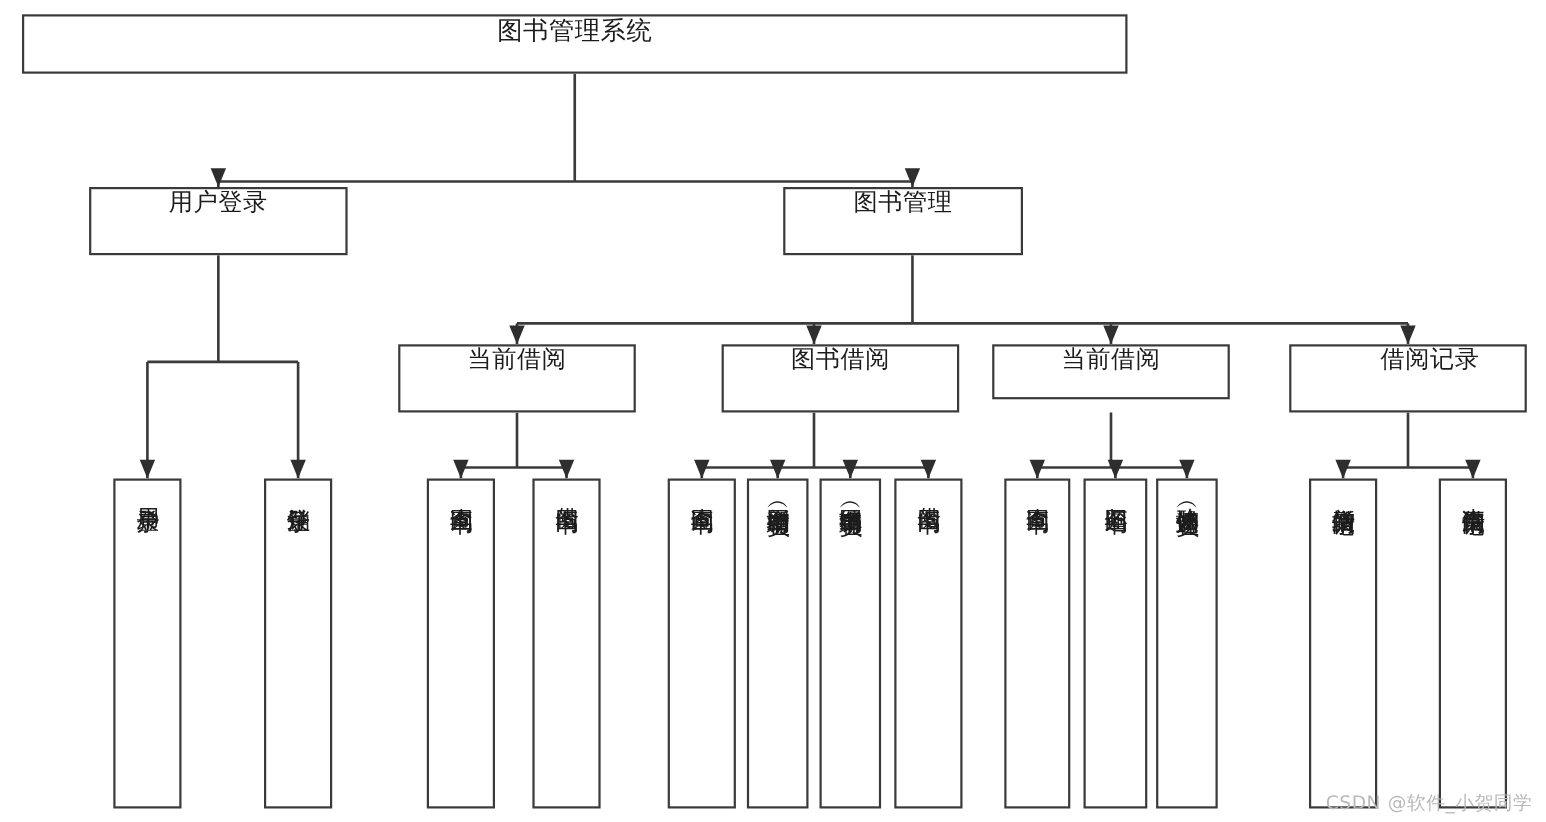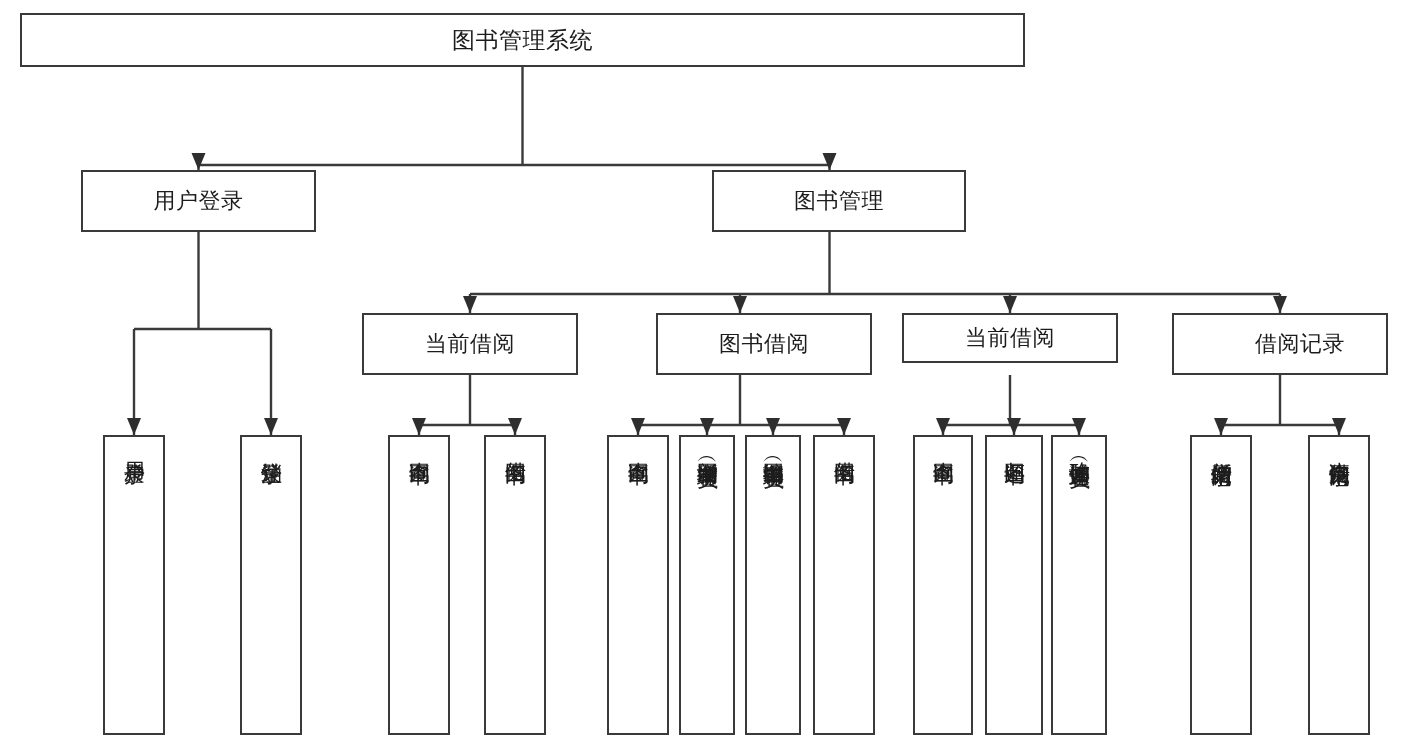--- a/index.html
+++ b/index.html
@@ -20,21 +20,21 @@
     left: 0; top: 0;
     width: 1405px;
     height: 747px;
   }
   .node {
     position: absolute;
     box-sizing: border-box;
     background: #ffffff;
     border: 2px solid #3a3a3a;
     display: flex;
-    align-items: center;
+    align-items: flex-start;
     justify-content: center;
     color: #1c1c1c;
   }
   .node-label {
     display: block;
     text-align: center;
     line-height: 1.14;
     white-space: nowrap;
     color: #1c1c1c;
   }
@@ -140,21 +140,21 @@
       <line x1="1339" y1="425" x2="1339" y2="435" class="conn" stroke="#3a3a3a"></line>
       <polygon points="1332,418 1346,418 1339,435" class="arrow-head"></polygon>
     </svg>
   <div id="node-layer">
       <div class="node horiz root" style="left: 20px; top: 13px; width: 1005px; height: 54px; border-color: rgb(58, 58, 58); background: rgb(255, 255, 255);">
         <span class="node-label">图书管理系统</span>
       </div>
       <div class="node horiz" style="left: 81px; top: 170px; width: 235px; height: 62px; border-color: rgb(58, 58, 58); background: rgb(255, 255, 255);">
         <span class="node-label">用户登录</span>
       </div>
-      <div class="node horiz" style="left: 712px; top: 170px; width: 254px; height: 62px; border-color: rgb(58, 58, 58); background: rgb(255, 255, 255);">
+      <div class="node horiz" style="left: 712px; top: 170px; width: 218px; height: 62px; border-color: rgb(58, 58, 58); background: rgb(255, 255, 255);">
         <span class="node-label">图书管理</span>
       </div>
       <div class="node horiz" style="left: 362px; top: 313px; width: 216px; height: 62px; border-color: rgb(58, 58, 58); background: rgb(255, 255, 255);">
         <span class="node-label">当前借阅</span>
       </div>
       <div class="node horiz" style="left: 656px; top: 313px; width: 216px; height: 62px; border-color: rgb(58, 58, 58); background: rgb(255, 255, 255);">
         <span class="node-label">图书借阅</span>
       </div>
       <div class="node horiz" style="left: 902px; top: 313px; width: 216px; height: 50px; border-color: rgb(58, 58, 58); background: rgb(255, 255, 255);">
         <span class="node-label">当前借阅</span>
@@ -195,13 +195,14 @@
       <div class="node vert" style="left: 1051px; top: 435px; width: 56px; height: 300px; border-color: rgb(58, 58, 58); background: rgb(255, 255, 255);">
         <span class="node-label">确认归还（管理员）</span>
       </div>
       <div class="node vert" style="left: 1190px; top: 435px; width: 62px; height: 300px; border-color: rgb(58, 58, 58); background: rgb(255, 255, 255);">
         <span class="node-label">新增借阅记录</span>
       </div>
       <div class="node vert" style="left: 1308px; top: 435px; width: 62px; height: 300px; border-color: rgb(58, 58, 58); background: rgb(255, 255, 255);">
         <span class="node-label">查询借阅记录</span>
       </div>
     </div>
+  <div class="watermark">CSDN @软件_小贺同学</div>
 </div>
 
 </body></html>

